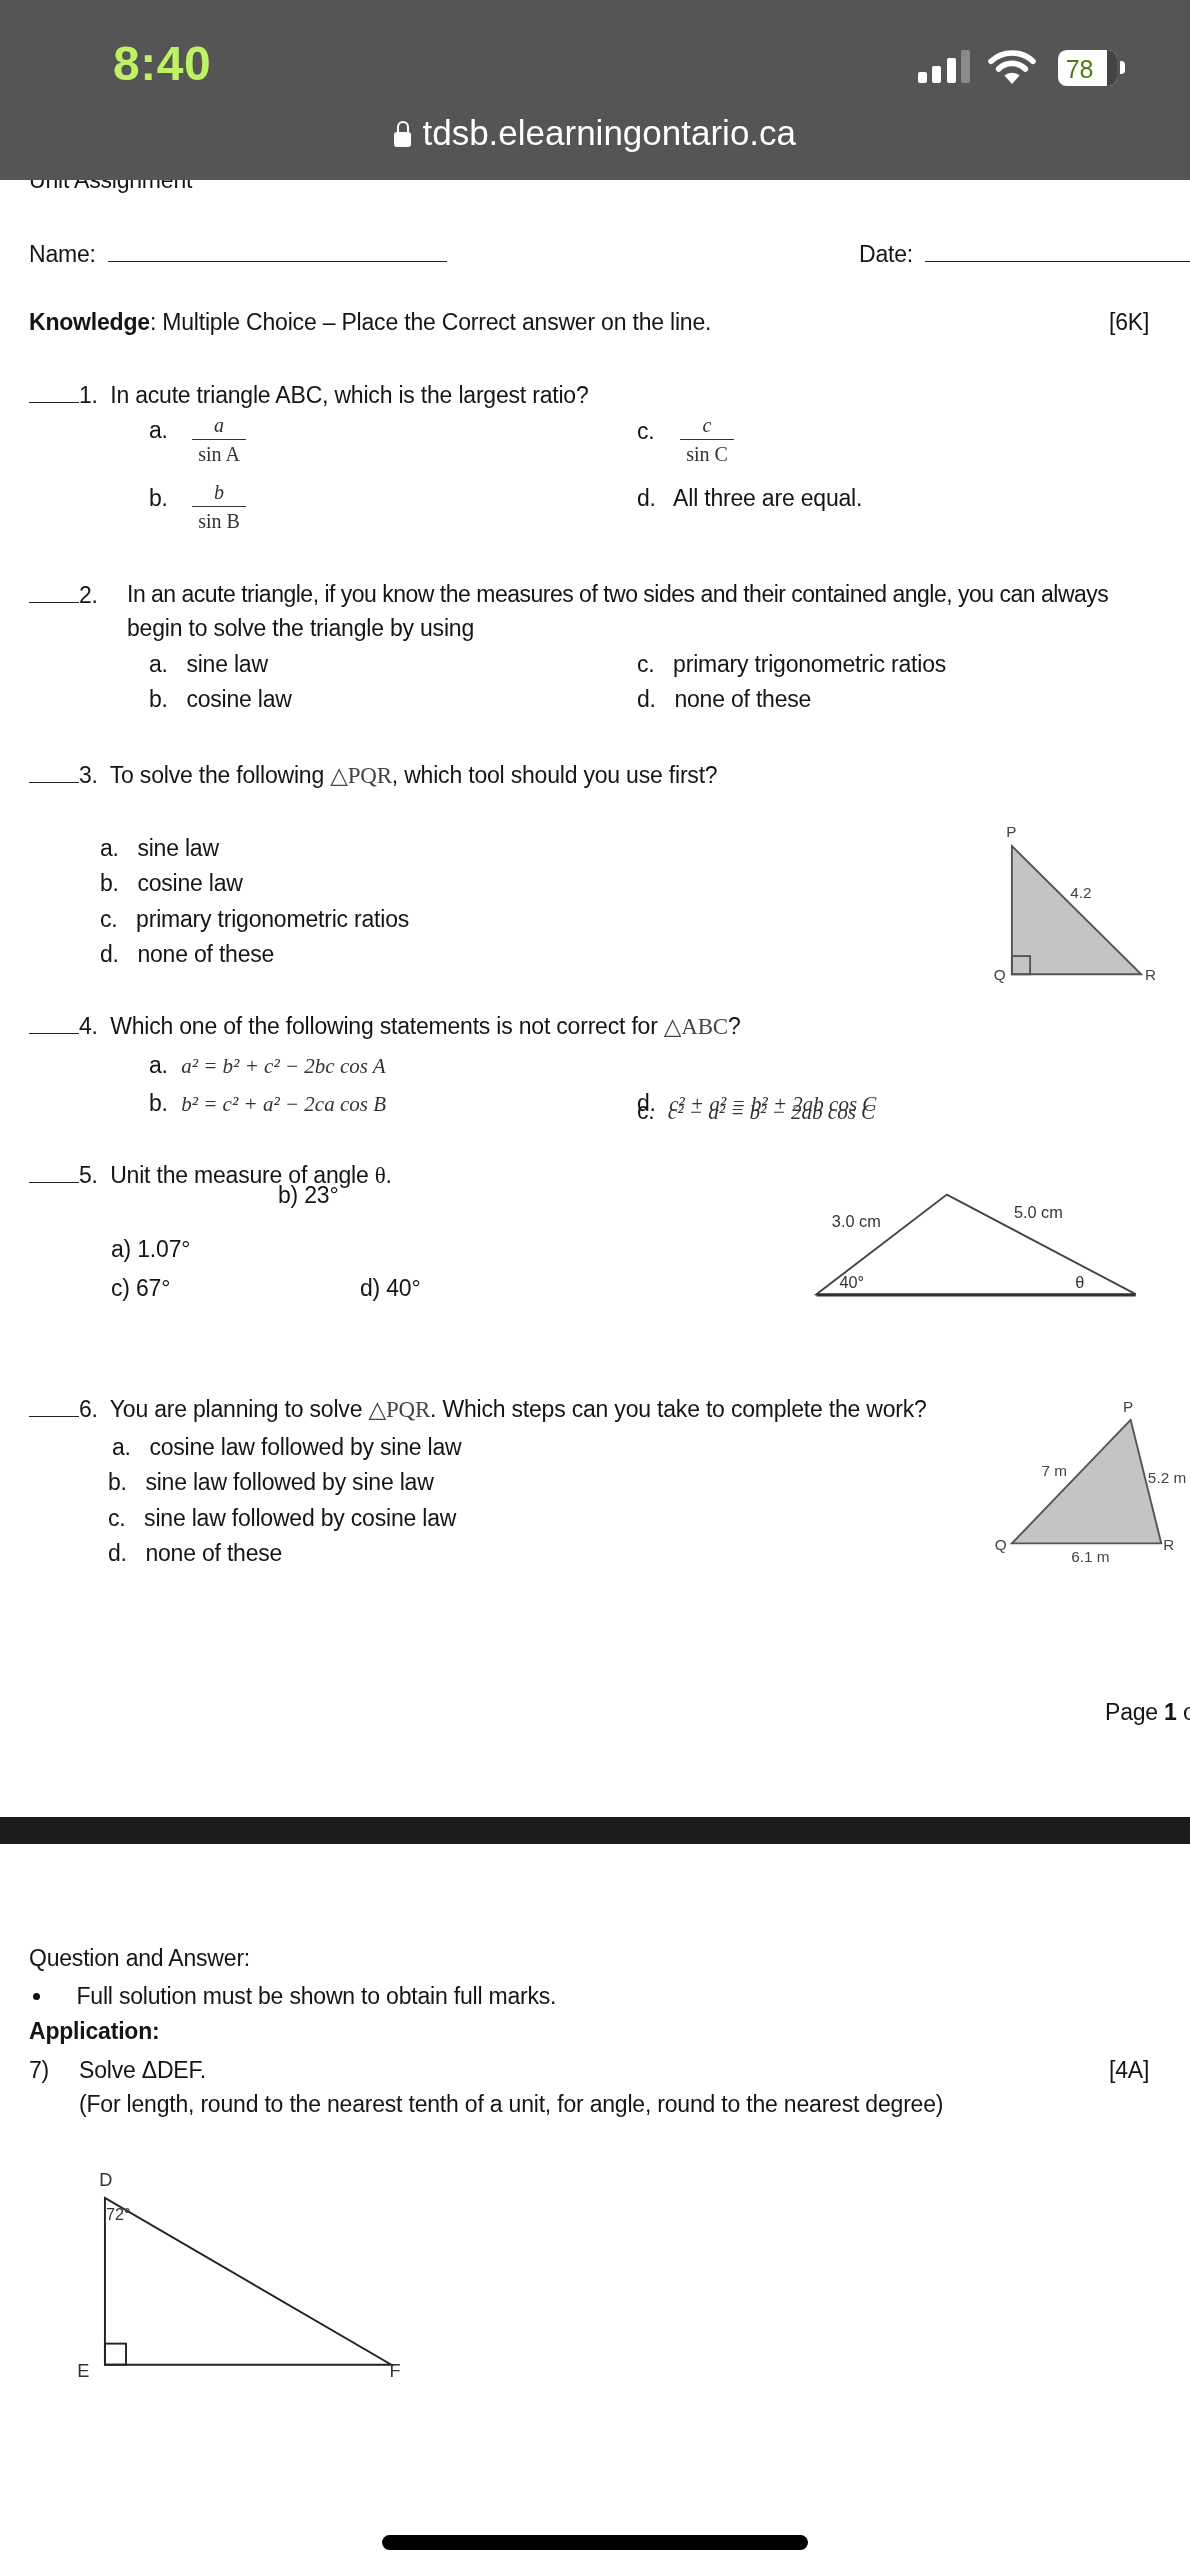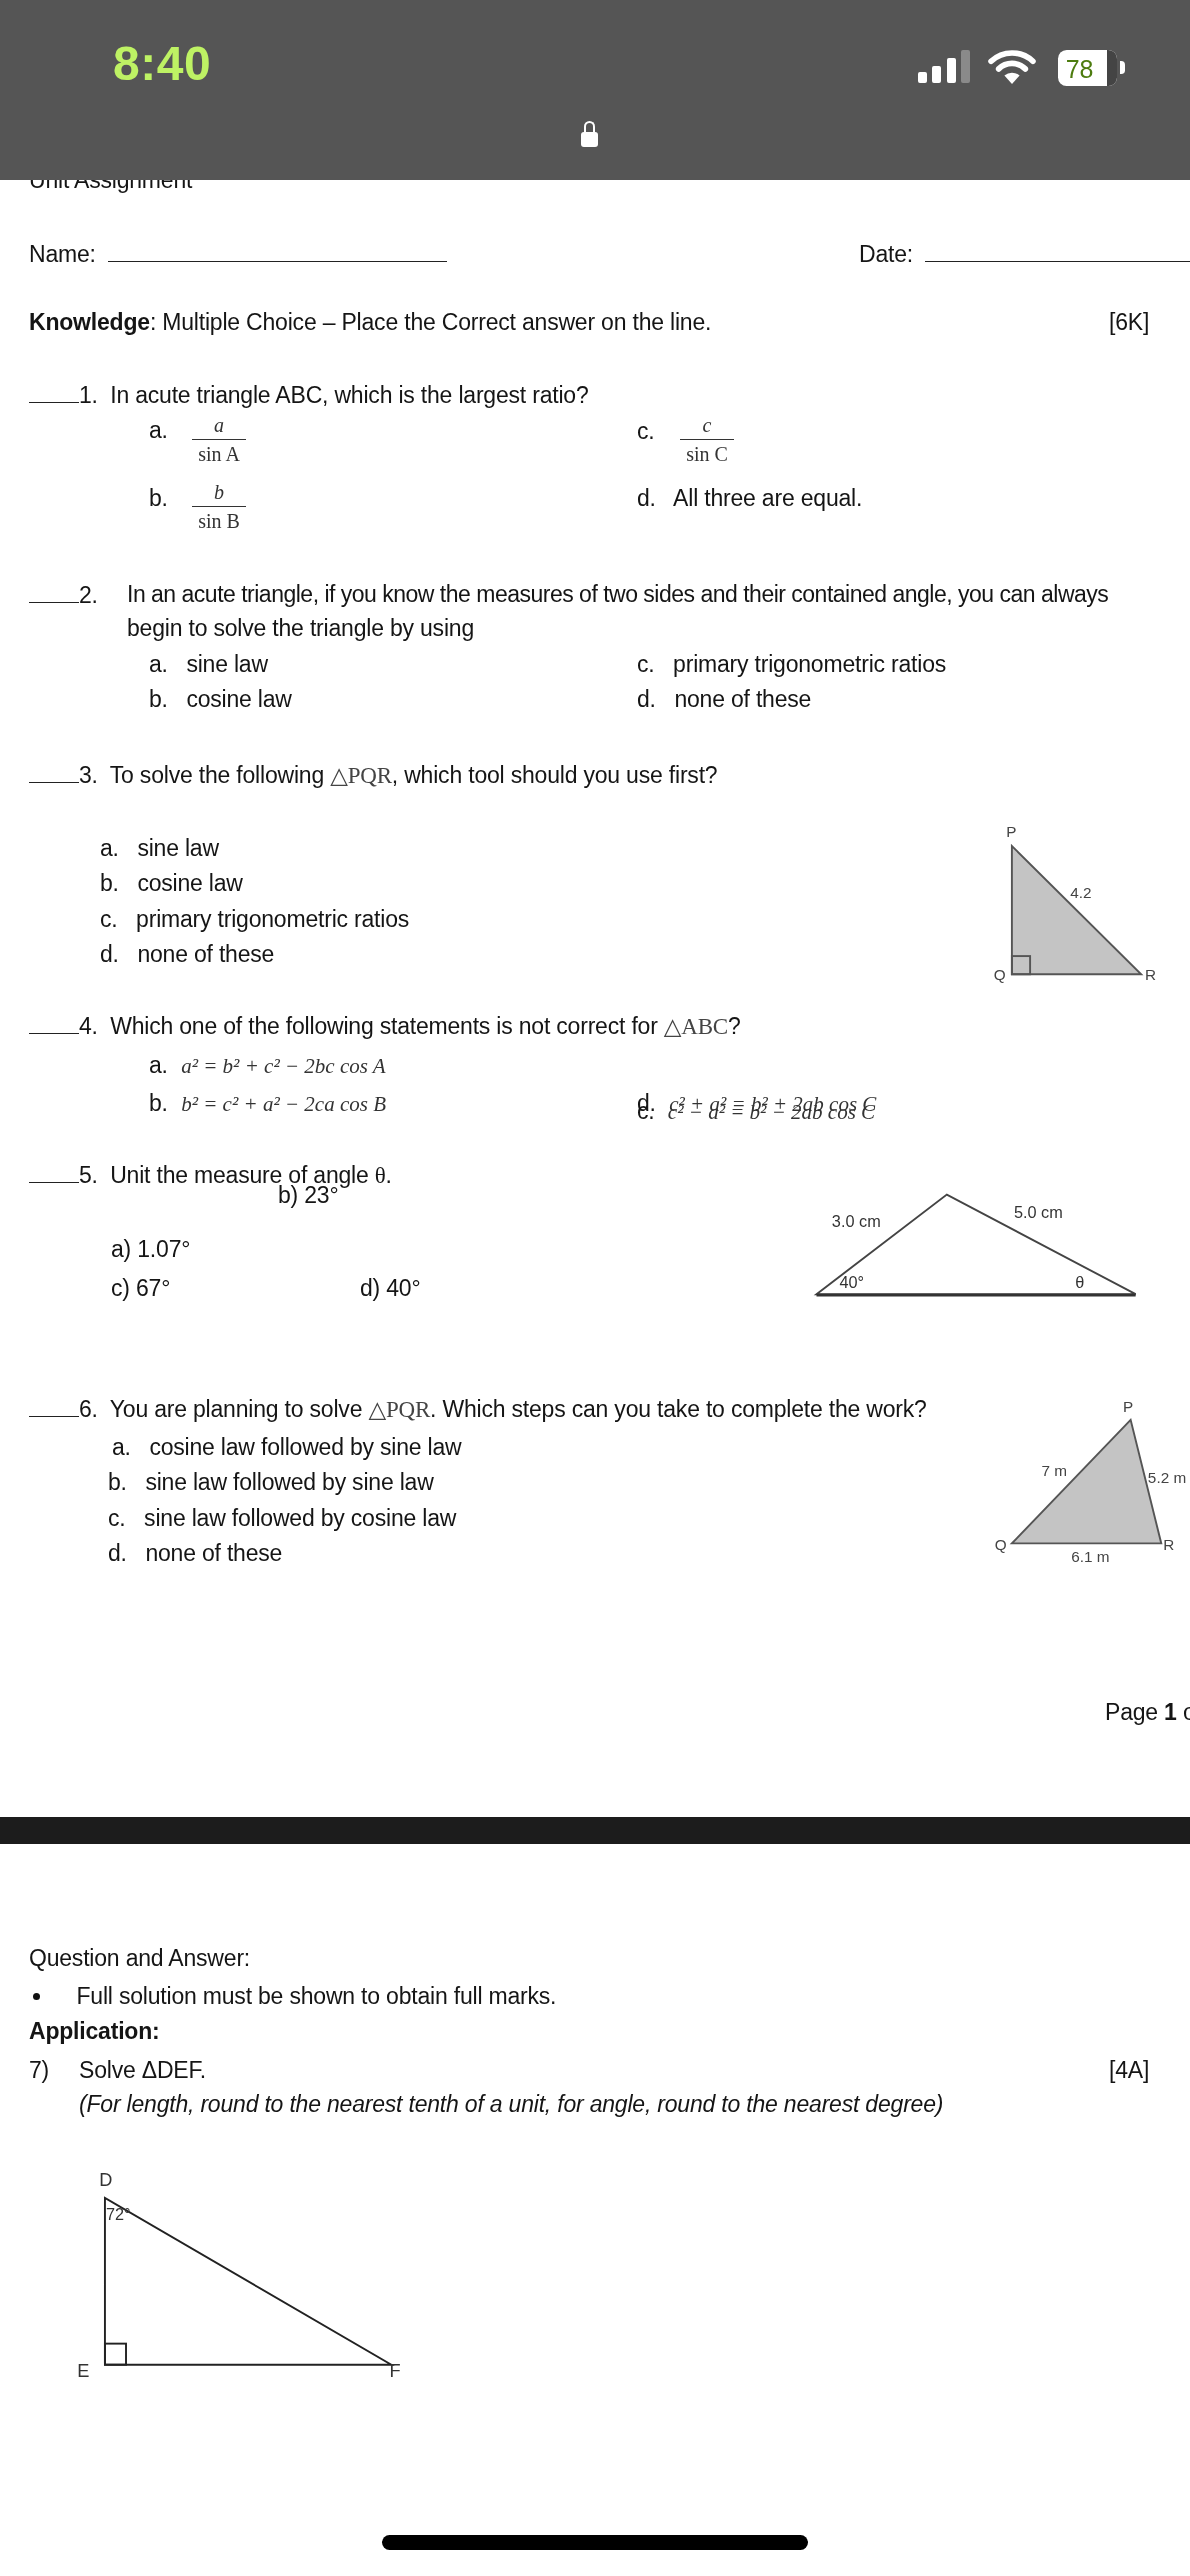--- a/index.html
+++ b/index.html
@@ -60,21 +60,21 @@
     <path d="M26 38 L18 29 A12 12 0 0 1 34 29 Z" fill="#fff"></path>
   </svg>
 
   <div id="battery">
     <div class="empty"></div>
     <span>78</span>
   </div>
   <div id="battery-tip"></div>
 
   <div id="url-wrap" class="abs">
-    <span class="lock"></span>
+    <span class="lock"></span><span>tdsb.elearningontario.ca</span>
   </div>
 </div>
 
 <div class="abs doc" style="left:29px; top:169px;">Unit Assignment</div>
 
 <div class="abs doc" style="left:29px; top:242px;">
   <span>Name:</span>
   <span class="blank" style="width:339px; margin-left:5.8px;"></span>
 </div>
 <div class="abs doc" style="left:859px; top:242px;">
@@ -189,21 +189,21 @@
 <div id="page-sep"></div>
 
 <div class="abs doc" style="left:29px; top:1947px;">Question and Answer:</div>
 <div class="abs doc" style="left:29px; top:1985px;">
   <span style="display:inline-block; width:7.7px; height:7.7px; border-radius:50%; background:#111; margin:0 36px 3.8px 3.8px;"></span><span>Full solution must be shown to obtain full marks.</span>
 </div>
 <div class="abs doc bold" style="left:29px; top:2020px;">Application:</div>
 <div class="abs doc" style="left:29px; top:2059px;">7)</div>
 <div class="abs doc" style="left:79px; top:2059px;">Solve ΔDEF.</div>
 <div class="abs doc" style="left:1109px; top:2059px;">[4A]</div>
-<div class="abs doc" style="left:79px; top:2093px;font-style:italic;">(For length, round to the nearest tenth of a unit, for angle, round to the nearest degree)</div>
+<div class="abs doc" style="left:79px; top:2093px;">(For length, round to the nearest tenth of a unit, for angle, round to the nearest degree)</div>
 
 <svg class="abs" style="left:58px; top:2147px;" width="364" height="240" viewBox="60 2240 380 250">
   <polygon points="109,2293 109,2467 408,2467" fill="none" stroke="#222" stroke-width="2"></polygon>
   <rect x="109" y="2445" width="22" height="22" fill="none" stroke="#222" stroke-width="2"></rect>
   <text x="103" y="2280" font-size="19" fill="#333">D</text>
   <text x="80" y="2480" font-size="19" fill="#333">E</text>
   <text x="406" y="2480" font-size="19" fill="#333">F</text>
   <text x="110" y="2316" font-size="17" fill="#333">72°</text>
   <text x="188" y="2505" font-size="20" fill="#222">22.6 cm</text>
 </svg>

